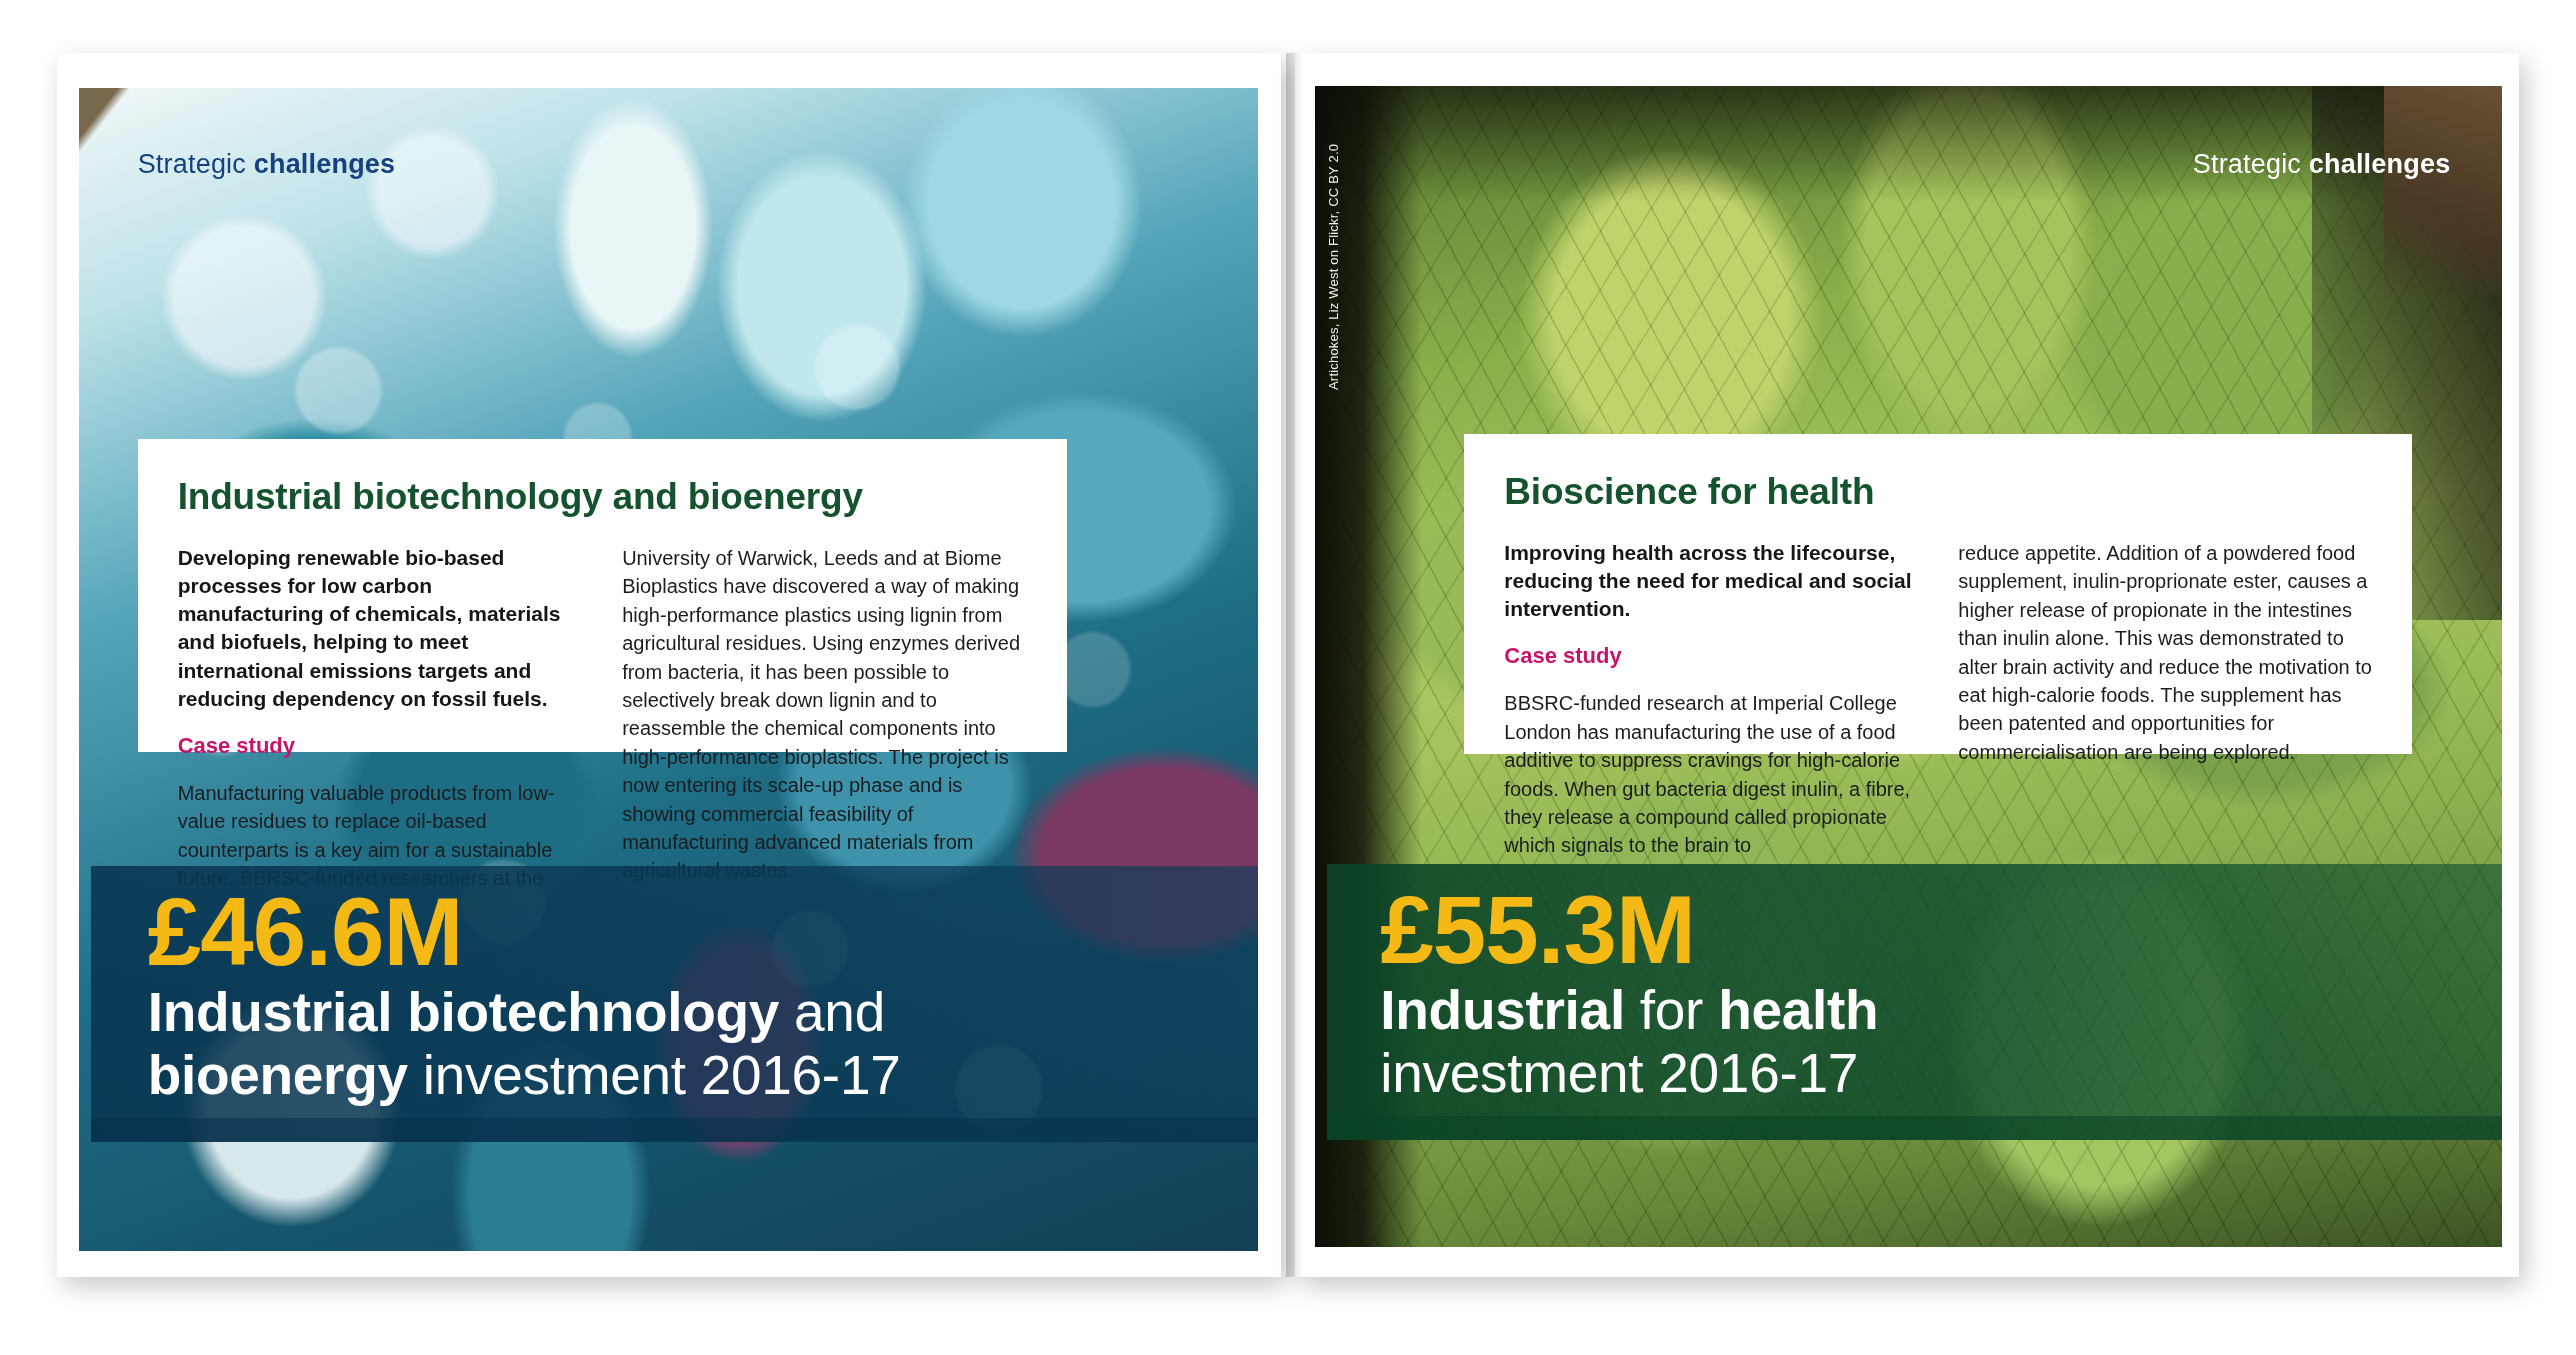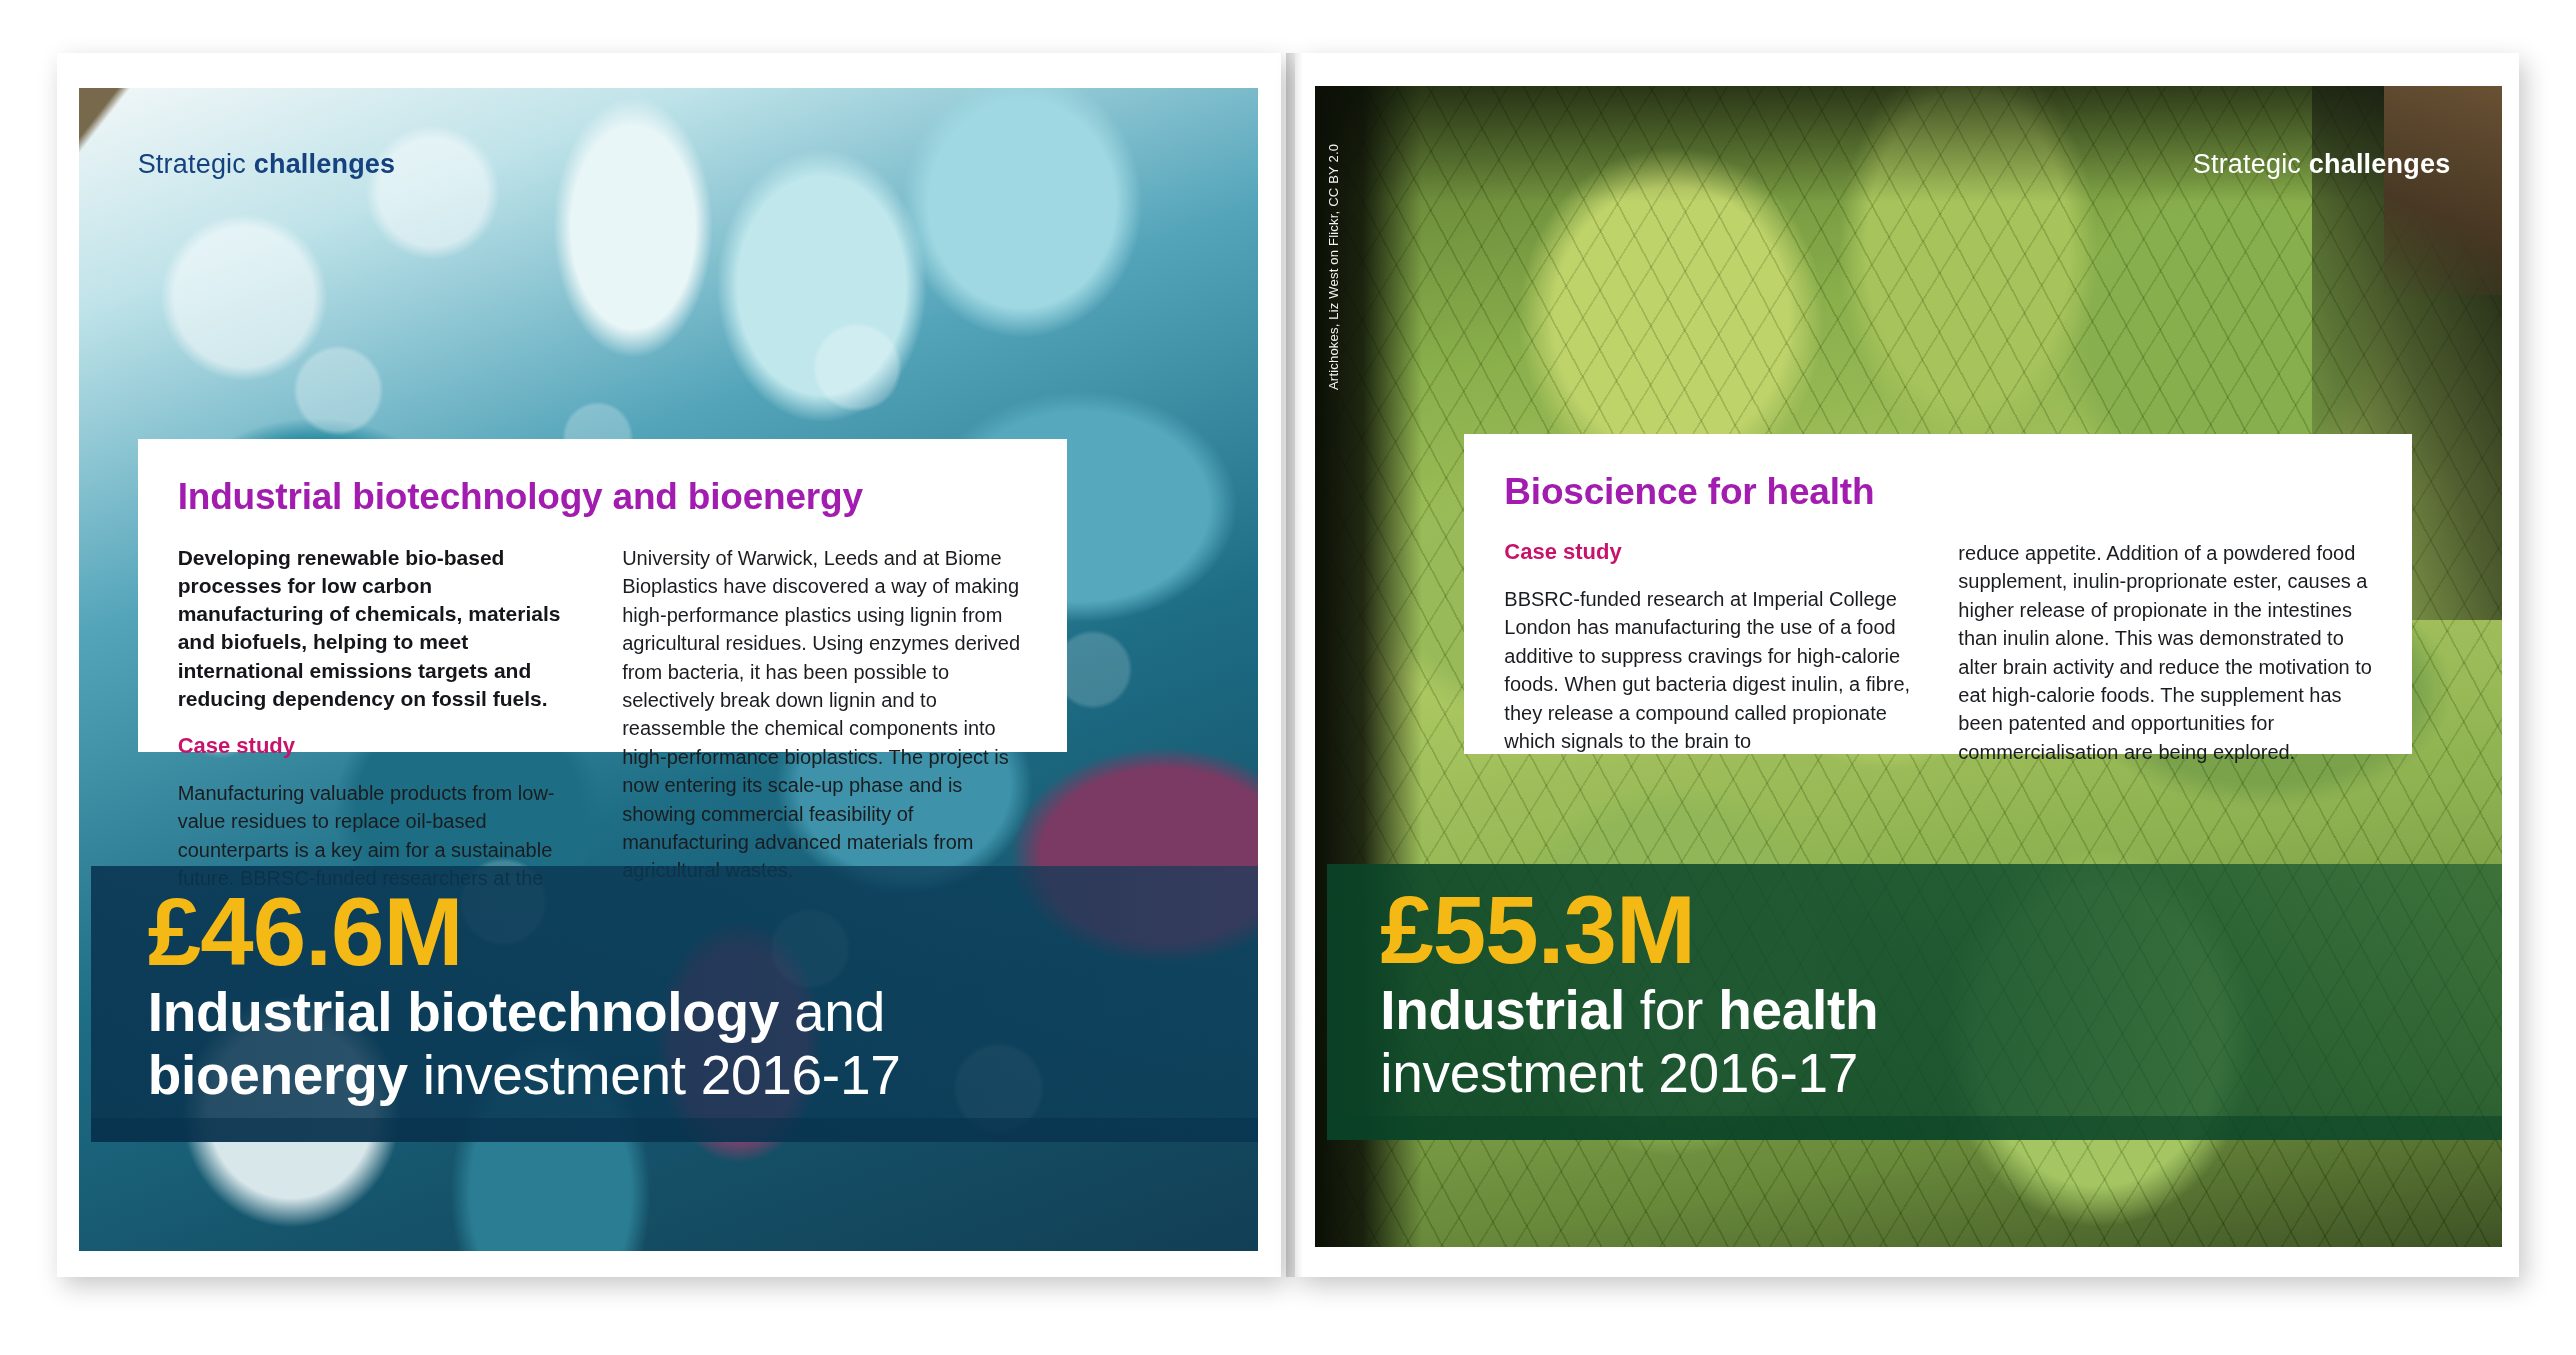--- a/index.html
+++ b/index.html
@@ -162,21 +162,21 @@
   
   .card {
     position: absolute;
     background: #ffffff;
     padding: 37px 40px 33px 40px;
   }
   .page.left .card  { left: 59px; top: 351px; width: 929px; height: 313px; }
   .page.right .card { left: 149px; top: 348px; width: 948px; height: 320px; }
 
   .card-title {
-    color: #a21caf;
+    color: #14532d;
     font-size: 37px;
     font-weight: 700;
     letter-spacing: -0.2px;
     margin-bottom: 26px;
   }
   .card-cols {
     display: flex;
     gap: 40px;
   }
   .col { width: 50%; }
@@ -321,20 +321,21 @@
       <div class="photo-credit">Artichokes, Liz West on Flickr, CC BY 2.0</div>
 
       <div class="strategic">
         <span class="light">Strategic </span><span class="bold">challenges</span>
       </div>
 
       <div class="card">
         <div class="card-title">Bioscience for health</div>
         <div class="card-cols">
           <div class="col">
+            <div class="lead">Improving health across the lifecourse, reducing the need for medical and social intervention.</div>
             <div class="case-label">Case study</div>
             <div class="body-text">BBSRC-funded research at Imperial College London has manufacturing the use of a food additive to suppress cravings for high-calorie foods. When gut bacteria digest inulin, a fibre, they release a compound called propionate which signals to the brain to</div>
           </div>
           <div class="col">
             <div class="body-text">reduce appetite. Addition of a powdered food supplement, inulin-proprionate ester, causes a higher release of propionate in the intestines than inulin alone. This was demonstrated to alter brain activity and reduce the motivation to eat high-calorie foods. The supplement has been patented and opportunities for commercialisation are being explored.</div>
           </div>
         </div>
       </div>
 
       <div class="band">

